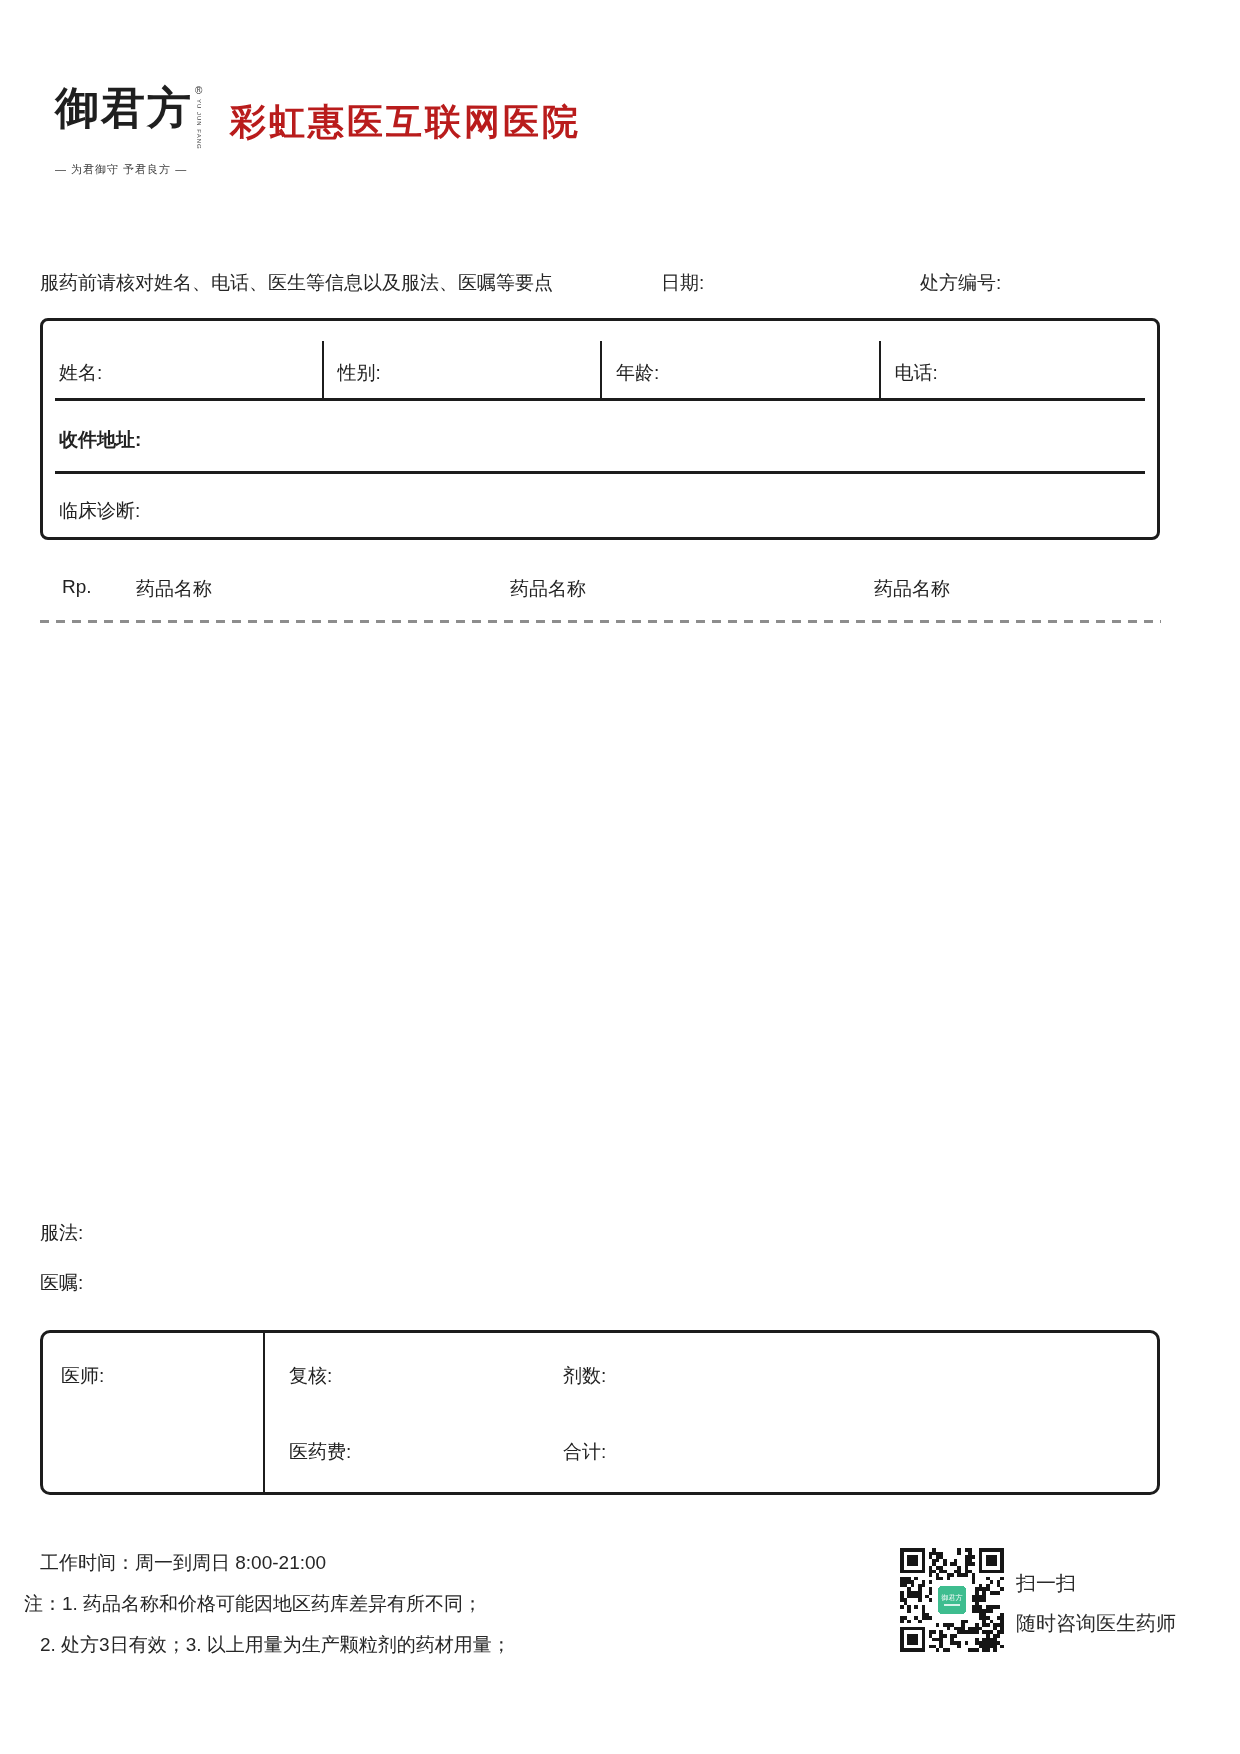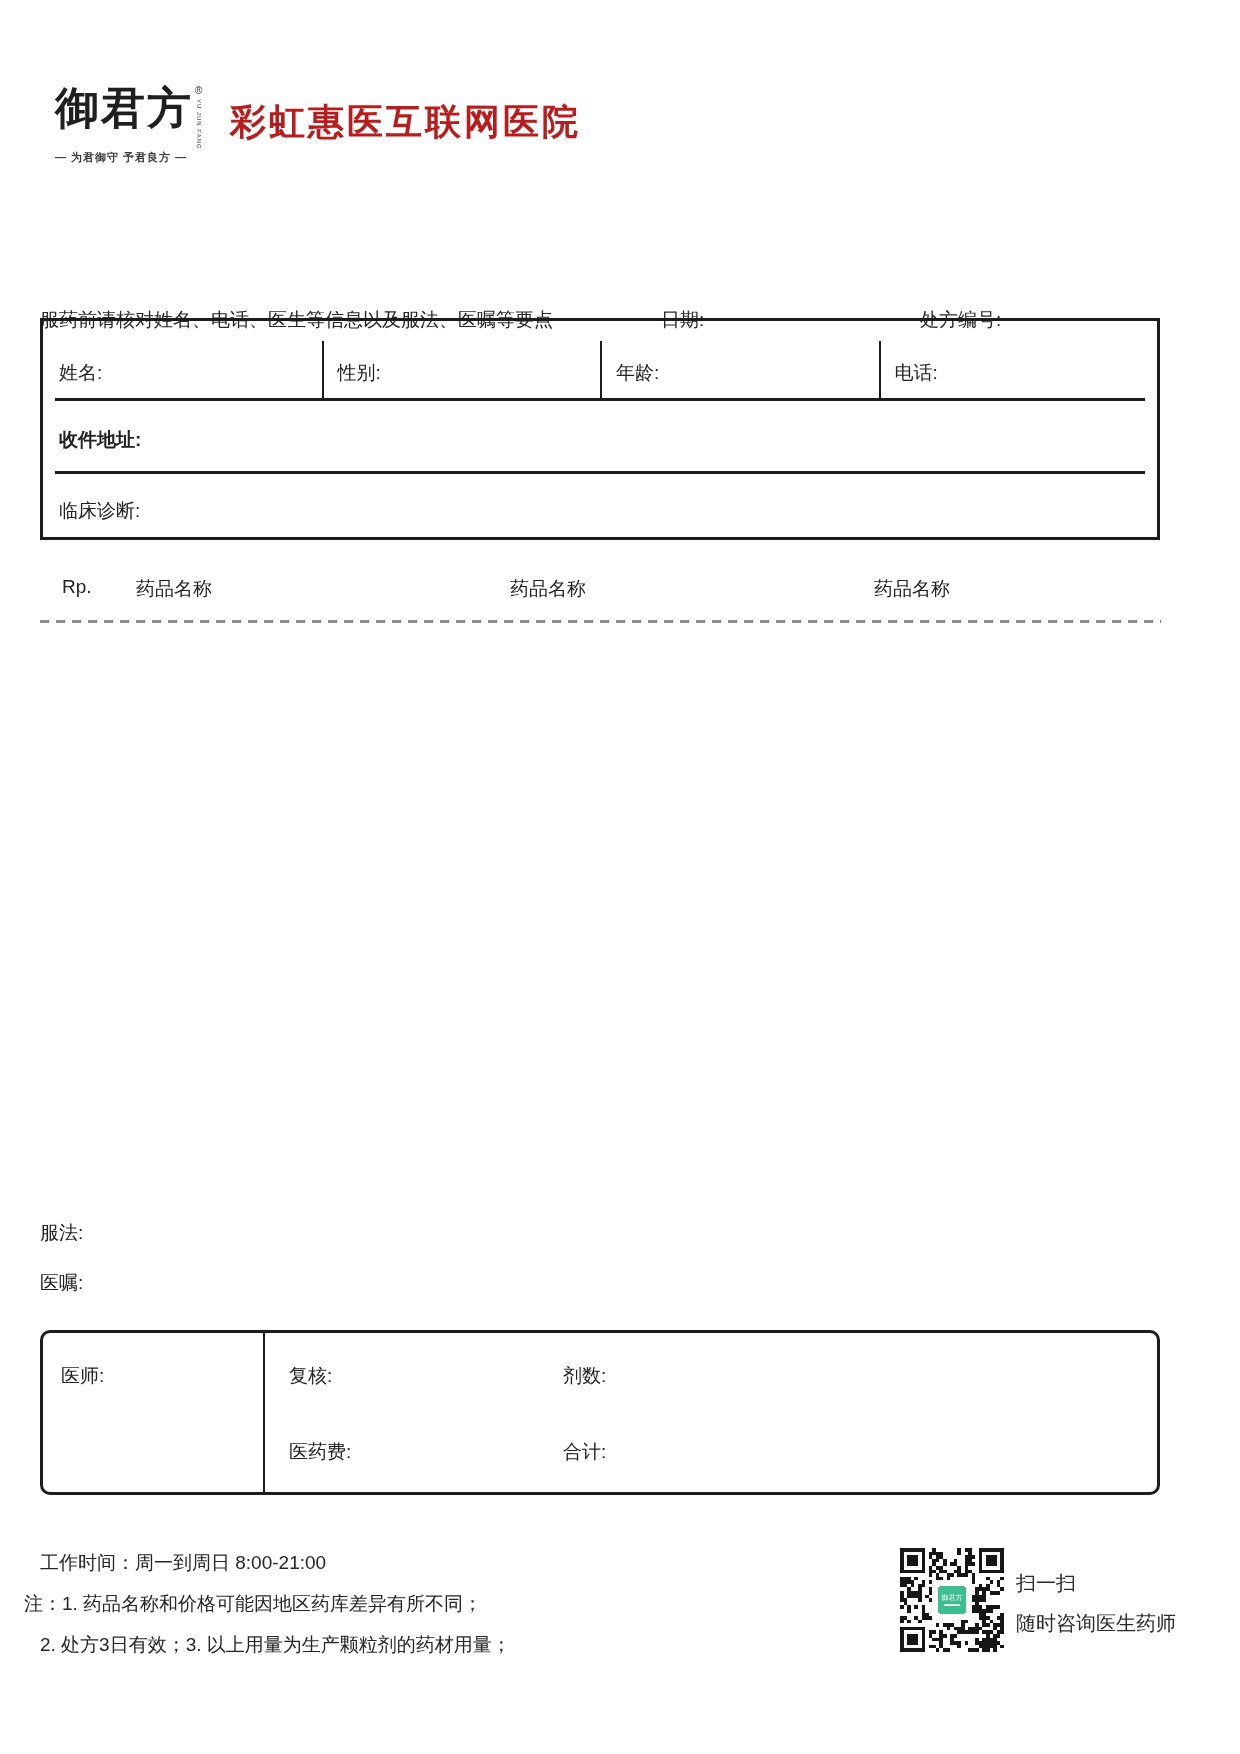--- a/index.html
+++ b/index.html
@@ -7,31 +7,31 @@
   body { font-family:"Liberation Sans","DejaVu Sans",sans-serif; color:#2b2b2b; }
   .page { position:relative; width:1188px; height:1754px; background:#ffffff; overflow:hidden; }
 
   
   .logo { position:absolute; left:55px; top:84px; width:150px; }
   .logo-main { display:flex; align-items:flex-start; }
   .logo-chars { font-family:"DejaVu Serif","Liberation Serif",serif; font-weight:700; font-size:44px; line-height:48px; color:#1f1f1f; letter-spacing:2px; white-space:nowrap; }
   .logo-side { display:flex; flex-direction:column; align-items:center; margin-left:2px; margin-top:2px; }
   .logo-reg { font-size:10px; color:#333; line-height:10px; }
   .logo-vert { writing-mode:vertical-rl; font-size:6px; letter-spacing:1px; color:#444; margin-top:3px; white-space:nowrap; }
-  .logo-tagline { margin-top:0; font-size:11px; letter-spacing:1px; color:#3a3a3a; white-space:nowrap;font-weight:bold; }
+  .logo-tagline { margin-top:12px; font-size:11px; letter-spacing:1px; color:#3a3a3a; white-space:nowrap; }
   .hospital-title { position:absolute; left:230px; top:98px; font-size:36px; font-weight:800; letter-spacing:3px; color:#b91c1c; white-space:nowrap; }
 
   
-  .notice-row { position:absolute; left:0; top:270px; width:100%; height:26px; font-size:19px; color:#262626;margin-top:37px; }
+  .notice-row { position:absolute; left:0; top:270px; width:100%; height:26px; font-size:19px; color:#262626; }
   .notice-text { position:absolute; left:40px; white-space:nowrap; }
   .date-label { position:absolute; left:661px; }
   .rx-no-label { position:absolute; left:920px; }
 
   
-  .patient-box { position:absolute; left:40px; top:318px; width:1120px; height:222px; border:3px solid #1c1c1c; border-radius:0; }
+  .patient-box { position:absolute; left:40px; top:318px; width:1120px; height:222px; border:3px solid #1c1c1c; border-radius:8px; }
   .p-row1 { position:absolute; left:0; top:0; width:100%; height:77px; }
   .p-cell { position:absolute; top:0; height:77px; display:flex; align-items:flex-end; padding:0 0 12px 16px; font-size:19px; color:#222; }
   .p-cell.c1 { left:0; }   .p-cell.c2 { left:25%; } .p-cell.c3 { left:50%;justify-content:flex-end; } .p-cell.c4 { left:75%; }
   .vsep { position:absolute; top:20px; height:57px; width:2px; background:#1c1c1c; }
   .vsep.s1 { left:25%; } .vsep.s2 { left:50%; } .vsep.s3 { left:75%; }
   .hline { position:absolute; left:12px; right:12px; border-top:3px solid #1c1c1c; }
   .hline.h1 { top:77px; } .hline.h2 { top:150px; }
   .addr-label { position:absolute; left:16px; top:106px; font-size:19px; font-weight:700; color:#222; }
   .diag-label { position:absolute; left:16px; top:177px; font-size:19px; color:#222; }
 

